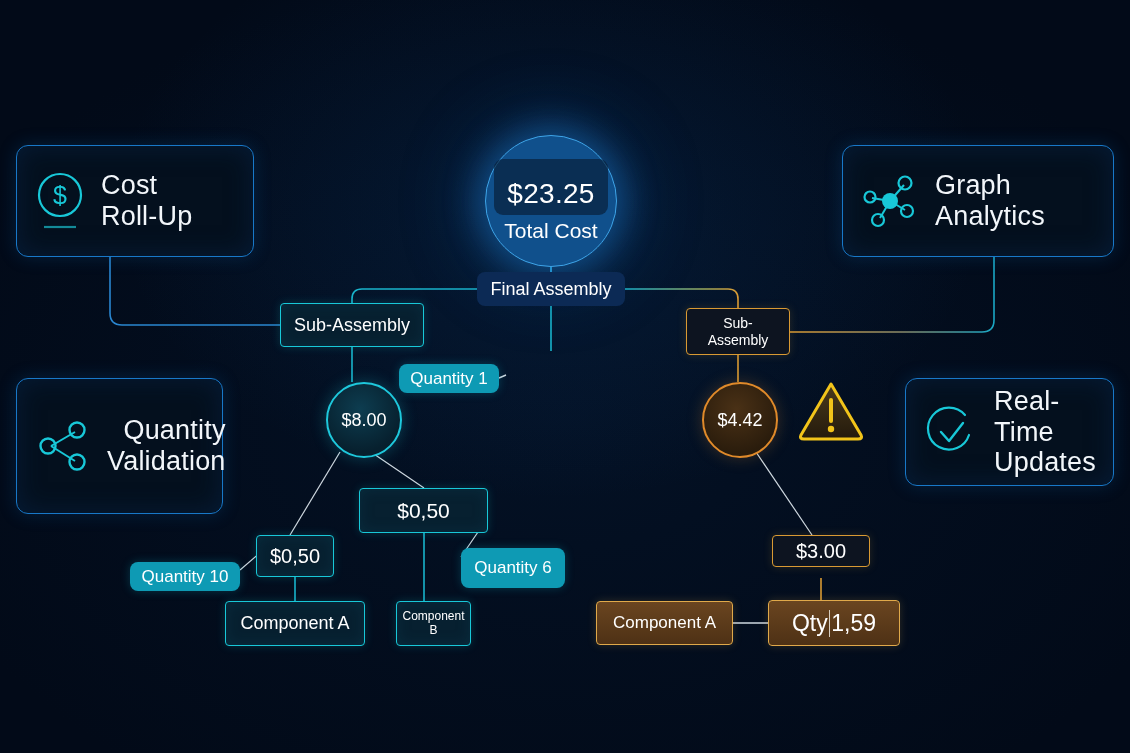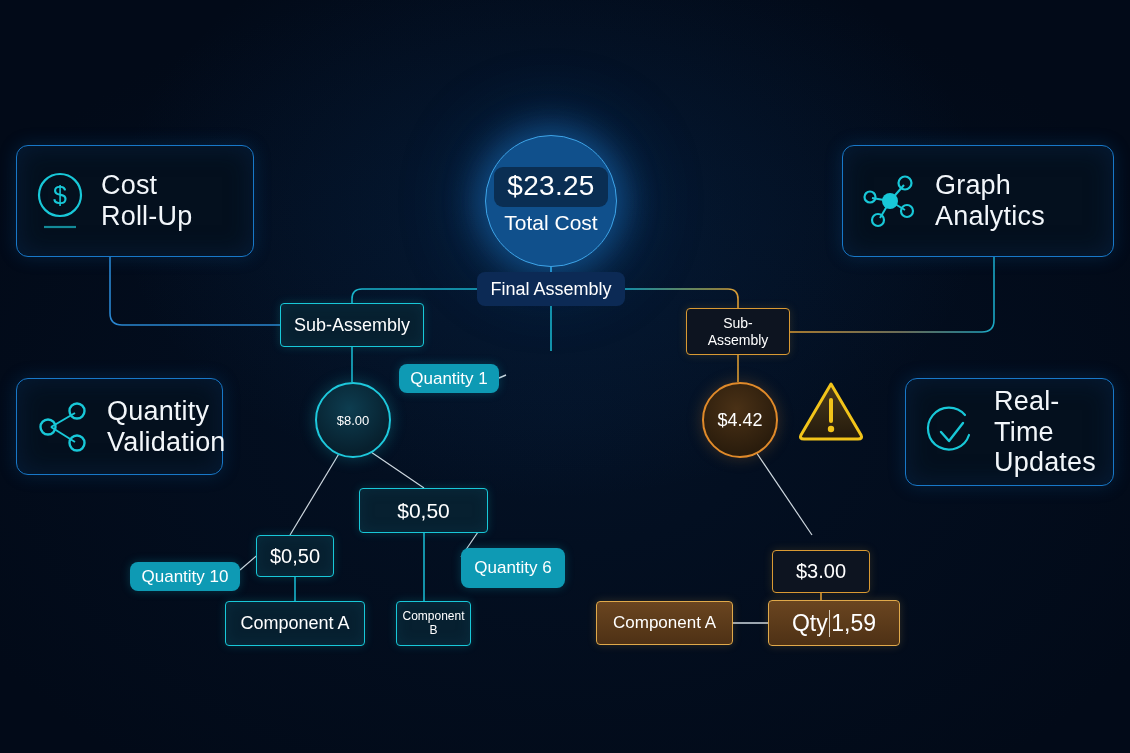--- a/index.html
+++ b/index.html
@@ -37,21 +37,21 @@
     font-size: 27px;
     line-height: 1.14;
     letter-spacing: .2px;
     white-space: pre-line;
     font-weight: 400;
   }
   .card-icon { flex: 0 0 auto; display: block; }
 
   #card-cost   { left: 16px;  top: 145px;  width: 238px; height: 112px; }
   #card-graph  { left: 842px; top: 145px;  width: 272px; height: 112px; }
-  #card-qty    { left: 16px;  top: 378px;  width: 207px; height: 97px; }
+  #card-qty    { left: 16px;  top: 378px;  width: 207px; height: 136px; text-align: right; }
   #card-rt     { left: 905px; top: 378px;  width: 209px; height: 108px; }
 
   
   .node {
     position: absolute;
     display: flex; align-items: center; justify-content: center;
     text-align: center;
     color: #ffffff;
     border-radius: 4px;
     white-space: pre-line;
@@ -64,21 +64,21 @@
     flex-direction: column;
     background: radial-gradient(circle at 42% 36%, #1a6fb8 0%, #12538f 48%, #0b3straight 70%, #0a3straight 100%);
     background-color: #10508c;
     border: 1.5px solid #3ea4e8;
     box-shadow: 0 0 34px 8px rgba(32,130,215,0.45), 0 0 70px 18px rgba(20,90,170,0.25);
   }
   #total-cost .amount {
     font-size: 28px; letter-spacing: .3px;
     background: rgba(6,26,48,0.62);
     border-radius: 9px;
-    padding: 3px 13px 5px;
+    padding: 19px 13px 5px;
   }
   #total-cost .caption { font-size: 21px; margin-top: 4px; }
 
   
   #final-assembly {
     left: 477px; top: 272px; width: 148px; height: 34px;
     background: #0c2a55;
     border-radius: 8px;
     font-size: 18px;
   }
@@ -104,39 +104,39 @@
     border-radius: 8px;
     box-shadow: 0 0 10px rgba(14,154,180,0.3);
   }
   .circle {
     border-radius: 50%;
   }
 
   #sub-assembly-left { left: 280px; top: 303px; width: 144px; height: 44px; font-size: 18px; }
   #cost-625          { left: 506px; top: 351px; width: 96px;  height: 45px; font-size: 25px; }
   #qty-1             { left: 399px; top: 364px; width: 100px; height: 29px; font-size: 17px; }
-  #circle-800        { left: 315px; top: 382px; width: 76px;  height: 76px; font-size: 13px;
+  #circle-800        { left: 326px; top: 382px; width: 76px;  height: 76px; font-size: 18px;
                        background: radial-gradient(circle at 45% 35%, #0d3d50 0%, #07202e 70%);
                        border: 2px solid #1ec8dc;
                        box-shadow: 0 0 16px rgba(30,200,220,0.28); }
 
   #cost-050-a        { left: 256px; top: 535px; width: 78px;  height: 42px; font-size: 20px; }
   #cost-050-b        { left: 359px; top: 488px; width: 129px; height: 45px; font-size: 21px; }
   #qty-10            { left: 130px; top: 562px; width: 110px; height: 29px; font-size: 17px; }
   #qty-6             { left: 461px; top: 548px; width: 104px; height: 40px; font-size: 17px; }
   #component-a-left  { left: 225px; top: 601px; width: 140px; height: 45px; font-size: 18px; }
   #component-b       { left: 396px; top: 601px; width: 75px;  height: 45px; font-size: 12px; line-height: 1.15; }
 
   #sub-assembly-right{ left: 686px; top: 308px; width: 104px; height: 47px; font-size: 14px; line-height: 1.2; text-align: center; }
   #circle-900        { left: 702px; top: 382px; width: 76px;  height: 76px; font-size: 18px;
                        background: radial-gradient(circle at 45% 35%, #4a3116 0%, #2a1c0c 72%);
                        border: 2px solid #e08a2a;
                        box-shadow: 0 0 16px rgba(224,138,42,0.25); }
   #warning-icon      { left: 795px; top: 375px; width: 72px; height: 72px; background: none; border: none; }
-  #cost-300          { left: 772px; top: 550px; width: 98px;  height: 43px; font-size: 20px; }
+  #cost-300          { left: 772px; top: 535px; width: 98px;  height: 32px; font-size: 20px; }
   #component-a-right { left: 596px; top: 601px; width: 137px; height: 44px; font-size: 17px; }
   #qty-300           { left: 768px; top: 600px; width: 132px; height: 46px; font-size: 23px; gap: 1px; }
   #qty-300 .divider { width: 1.6px; height: 27px; background: #d8cfc2; display: inline-block; }
 </style>
 </head>
 <body>
 
 <div id="stage">
 
   <svg id="wires" viewBox="0 0 1130 753">

